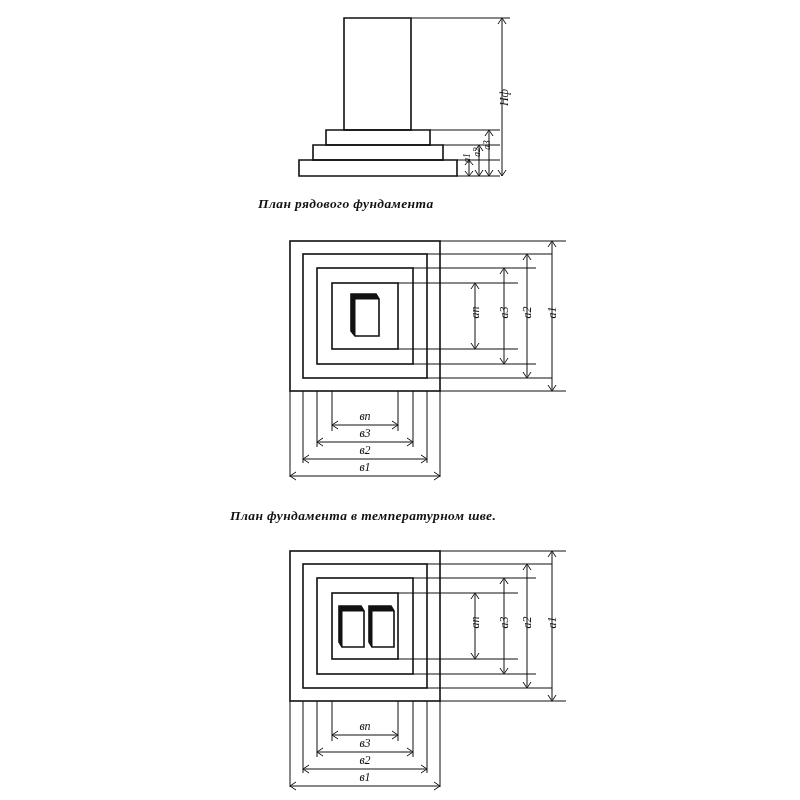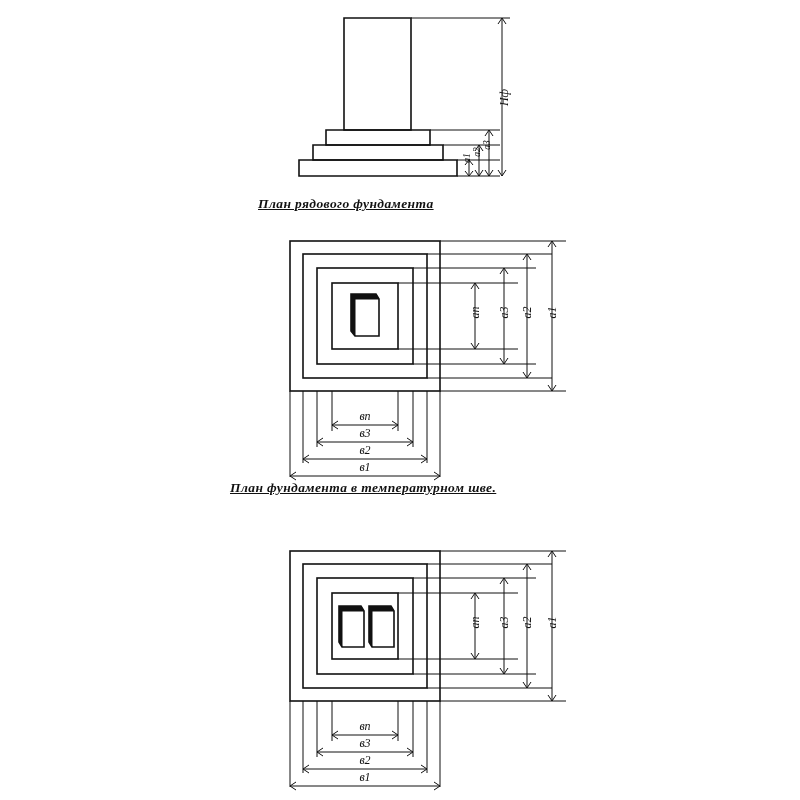--- a/index.html
+++ b/index.html
@@ -47,21 +47,20 @@
     position: absolute;
     font-family: "Liberation Serif", serif;
     font-style: italic;
     font-weight: bold;
     color: #111111;
     white-space: nowrap;
   }
   .title-cap {
     font-size: 13.5px;
     letter-spacing: 0.4px;
-    text-decoration: underline;
   }
   .dimlbl {
     position: absolute;
     font-family: "Liberation Serif", serif;
     font-style: italic;
     color: #111111;
     font-size: 12px;
     white-space: nowrap;
   }
   .vert {
@@ -241,21 +240,21 @@
       <path class="ln-dim" d="M421 765 L427 769 L421 773"></path>
 
       <path class="ln-dim" d="M290 786 L440 786"></path>
       <path class="ln-dim" d="M296 782 L290 786 L296 790"></path>
       <path class="ln-dim" d="M434 782 L440 786 L434 790"></path>
     </g>
   </svg>
 
   <div class="cap title-cap" style="left:258px; top:196px;">План рядового фундамента</div>
 
-  <div class="cap title-cap" style="left:230px; top:480px;text-align:center;">План фундамента в температурном шве.</div>
+  <div class="cap title-cap" style="left:230px; top:508px;text-align:center;">План фундамента в температурном шве.</div>
 
   <div class="dimlbl vert" style="left:490px; top:90px; width:28px; text-align:center;">Нф</div>
 
   <div class="dimlbl vert tiny" style="left:474px; top:140px; width:26px; text-align:center;">а3</div>
 
   <div class="dimlbl vert tiny" style="left:464px; top:147px; width:26px; text-align:center;">а2</div>
 
   <div class="dimlbl vert tiny" style="left:454px; top:153px; width:26px; text-align:center;">а1</div>
 
   <div class="dimlbl vert" style="left:461px; top:305px; width:28px; text-align:center;">ап</div>

